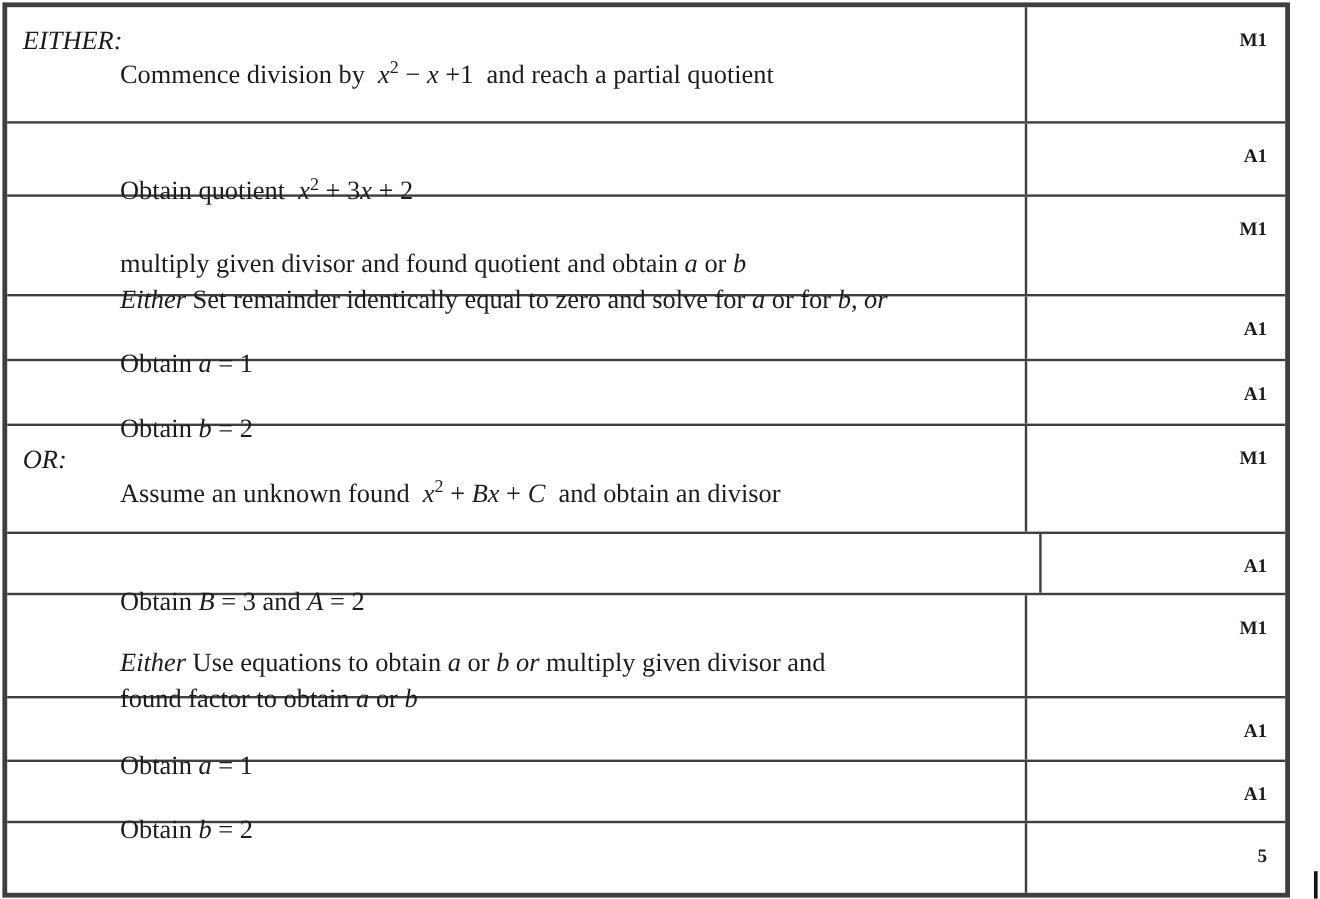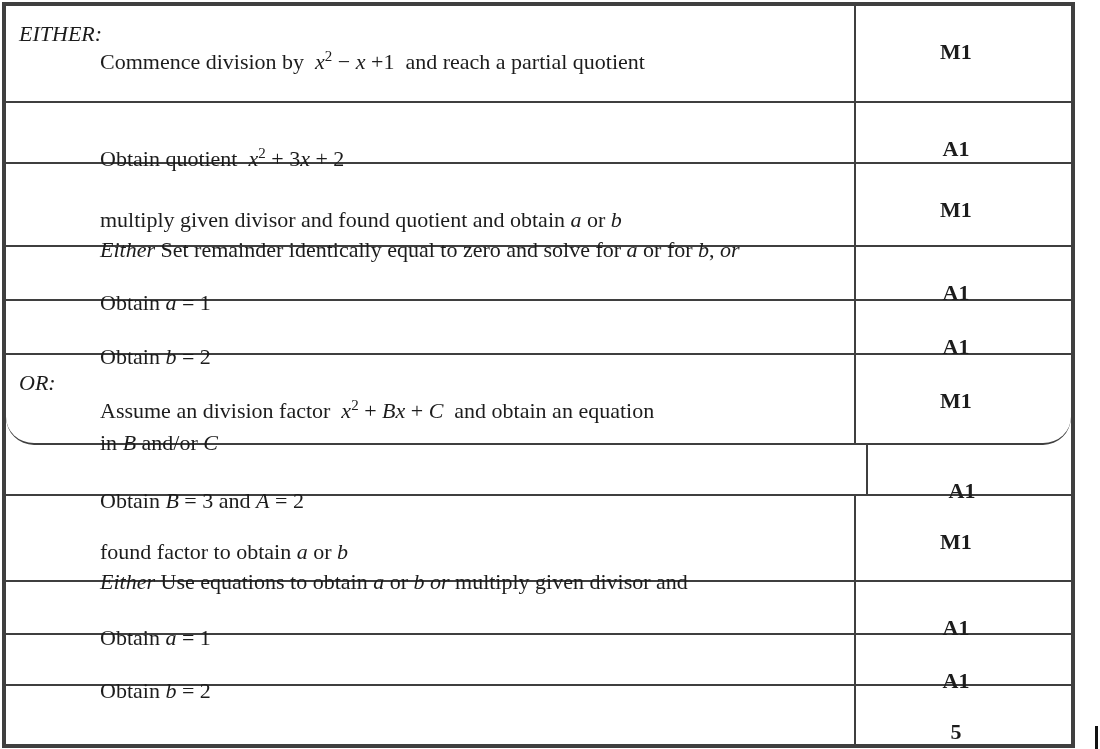--- a/index.html
+++ b/index.html
@@ -47,24 +47,24 @@
     flex: 1 1 auto;
     font-size: 22px;
     line-height: 30px;
     margin-top: 28px;
   }
   .text-line { white-space: pre; }
   .cell-mark {
     flex: 1 1 auto;
     box-sizing: border-box;
     border-left: 2px solid #3f3f3f;
-    text-align: center;
-    padding: 31px 15px 0 0;
+    text-align: right;
+    padding: 13px 15px 0 0;
     font-weight: bold;
-    font-size: 22px;
+    font-size: 16px;
     line-height: 30px;
   }
   .it { font-style: italic; }
   .sup {
     font-size: 15px;
     position: relative;
     top: -8px;
   }
   .cursor-mark {
     position: absolute;
@@ -119,45 +119,44 @@
       </div>
       <div class="t-row" style="height: 54px; border-color: rgb(63, 63, 63);">
         <div class="cell-content">
           <span class="cell-label"></span>
           <div class="cell-text">
             <div class="text-line"><span>Obtain </span><span class="it">b</span><span> = 2</span></div>
           </div>
         </div>
         <div class="cell-mark" style="border-color: rgb(63, 63, 63);">A1</div>
       </div>
-      <div class="t-row" style="height: 90px; border-color: rgb(63, 63, 63); border-radius: 28px;">
+      <div class="t-row" style="height: 90px; border-color: rgb(63, 63, 63);">
         <div class="cell-content">
           <span class="cell-label">OR:</span>
           <div class="cell-text">
-            <div class="text-line"><span>Assume an division factor  </span><span class="it">x</span><span class="sup">2</span><span> + </span><span class="it">Bx</span><span> + </span><span class="it">C</span><span>  and obtain an equation</span></div>
-            <div class="text-line"><span>in </span><span class="it">B</span><span> and/or </span><span class="it">C</span></div>
+            <div class="text-line"><span>Assume an unknown found  </span><span class="it">x</span><span class="sup">2</span><span> + </span><span class="it">Bx</span><span> + </span><span class="it">C</span><span>  and obtain an divisor</span></div>
           </div>
         </div>
         <div class="cell-mark" style="border-color: rgb(63, 63, 63);">M1</div>
       </div>
       <div class="t-row" style="height: 51px; border-color: rgb(63, 63, 63); gap: 12px;">
         <div class="cell-content">
           <span class="cell-label"></span>
           <div class="cell-text">
             <div class="text-line"><span>Obtain </span><span class="it">B</span><span> = 3 and </span><span class="it">A</span><span> = 2</span></div>
           </div>
         </div>
         <div class="cell-mark" style="border-color: rgb(63, 63, 63);">A1</div>
       </div>
       <div class="t-row" style="height: 86px; border-color: rgb(63, 63, 63);">
         <div class="cell-content">
           <span class="cell-label"></span>
           <div class="cell-text">
+            <div class="text-line"><span class="it">Either</span><span> Use equations to obtain </span><span class="it">a</span><span> or </span><span class="it">b</span><span> </span><span class="it">or</span><span> multiply given divisor and</span></div>
             <div class="text-line"><span>found factor to obtain </span><span class="it">a</span><span> or </span><span class="it">b</span></div>
-            <div class="text-line"><span class="it">Either</span><span> Use equations to obtain </span><span class="it">a</span><span> or </span><span class="it">b</span><span> </span><span class="it">or</span><span> multiply given divisor and</span></div>
           </div>
         </div>
         <div class="cell-mark" style="border-color: rgb(63, 63, 63);">M1</div>
       </div>
       <div class="t-row" style="height: 53px; border-color: rgb(63, 63, 63);">
         <div class="cell-content">
           <span class="cell-label"></span>
           <div class="cell-text">
             <div class="text-line"><span>Obtain </span><span class="it">a</span><span> = 1</span></div>
           </div>

